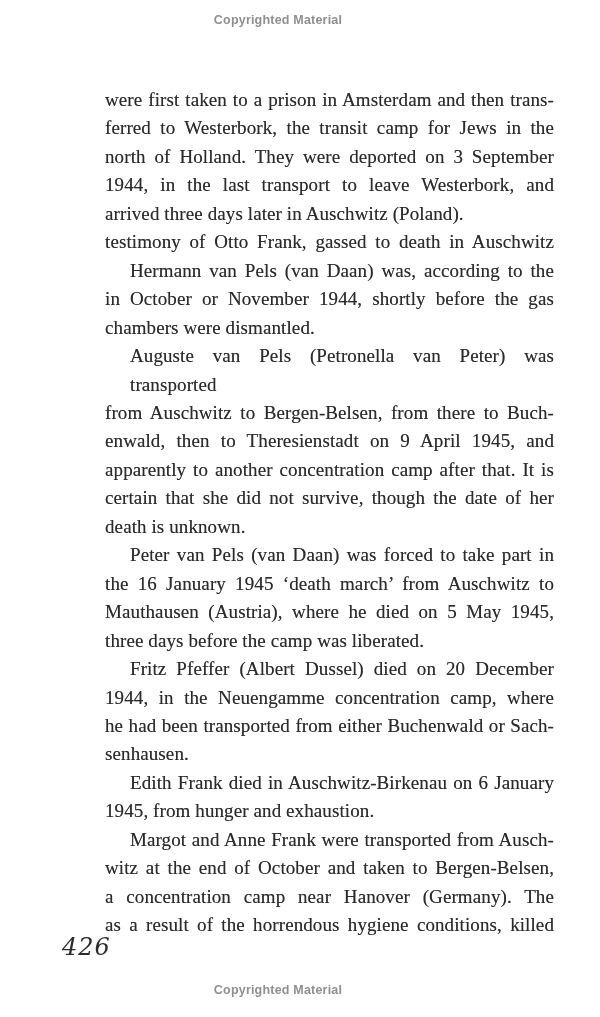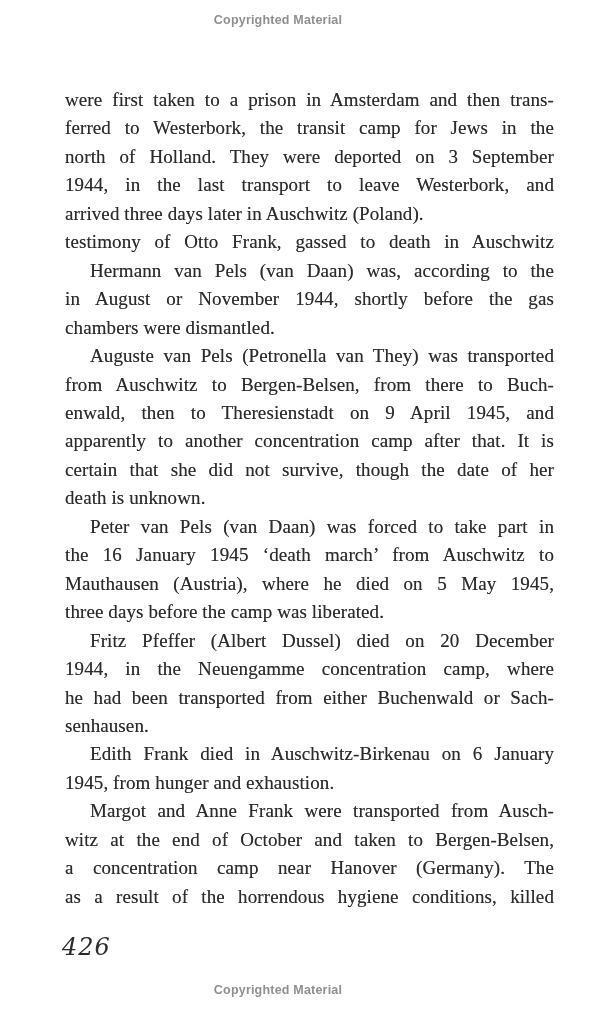--- a/index.html
+++ b/index.html
@@ -37,20 +37,21 @@
     line-height: 28.45px;
     color: #2b2b2b;
     text-shadow: 0 0 0.4px rgba(40,40,40,0.55);
     letter-spacing: 0.1px;
   }
   .paragraph { margin: 0; padding: 0; }
   .line {
     text-align: justify;
     text-align-last: justify;
     white-space: normal;
+    margin-left: 40px;
   }
   .line.last {
     text-align-last: left;
   }
   .line.indent {
     padding-left: 25px;
   }
   .page-number {
     position: absolute;
     left: 62px;
@@ -73,26 +74,26 @@
     <div class="line">were first taken to a prison in Amsterdam and then trans-</div>
     <div class="line">ferred to Westerbork, the transit camp for Jews in the</div>
     <div class="line">north of Holland. They were deported on 3 September</div>
     <div class="line">1944, in the last transport to leave Westerbork, and</div>
     <div class="line last">arrived three days later in Auschwitz (Poland).</div>
   </div>
 
   <div class="paragraph">
     <div class="line">testimony of Otto Frank, gassed to death in Auschwitz</div>
     <div class="line indent">Hermann van Pels (van Daan) was, according to the</div>
-    <div class="line">in August or November 1944, shortly before the gas</div>
+    <div class="line">in October or November 1944, shortly before the gas</div>
     <div class="line last">chambers were dismantled.</div>
   </div>
 
   <div class="paragraph">
-    <div class="line indent">Auguste van Pels (Petronella van They) was transported</div>
+    <div class="line indent">Auguste van Pels (Petronella van Peter) was transported</div>
     <div class="line">from Auschwitz to Bergen-Belsen, from there to Buch-</div>
     <div class="line">enwald, then to Theresienstadt on 9 April 1945, and</div>
     <div class="line">apparently to another concentration camp after that. It is</div>
     <div class="line">certain that she did not survive, though the date of her</div>
     <div class="line last">death is unknown.</div>
   </div>
 
   <div class="paragraph">
     <div class="line indent">Peter van Pels (van Daan) was forced to take part in</div>
     <div class="line">the 16 January 1945 ‘death march’ from Auschwitz to</div>

